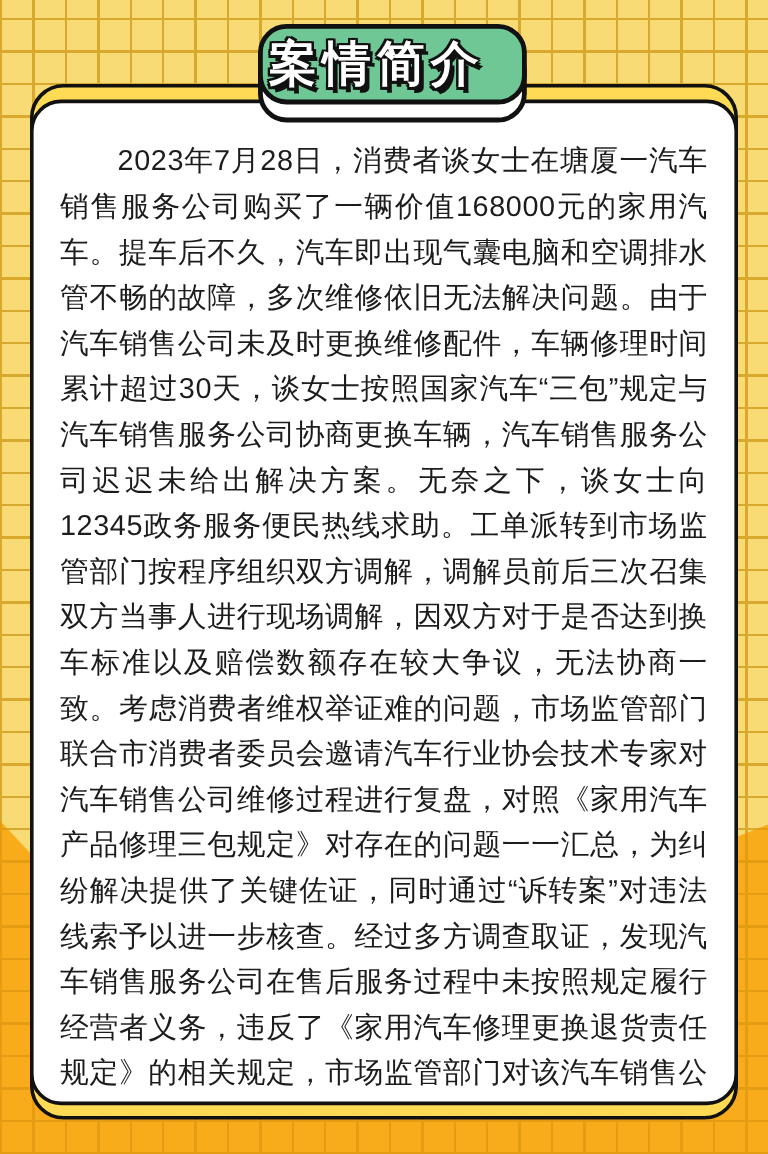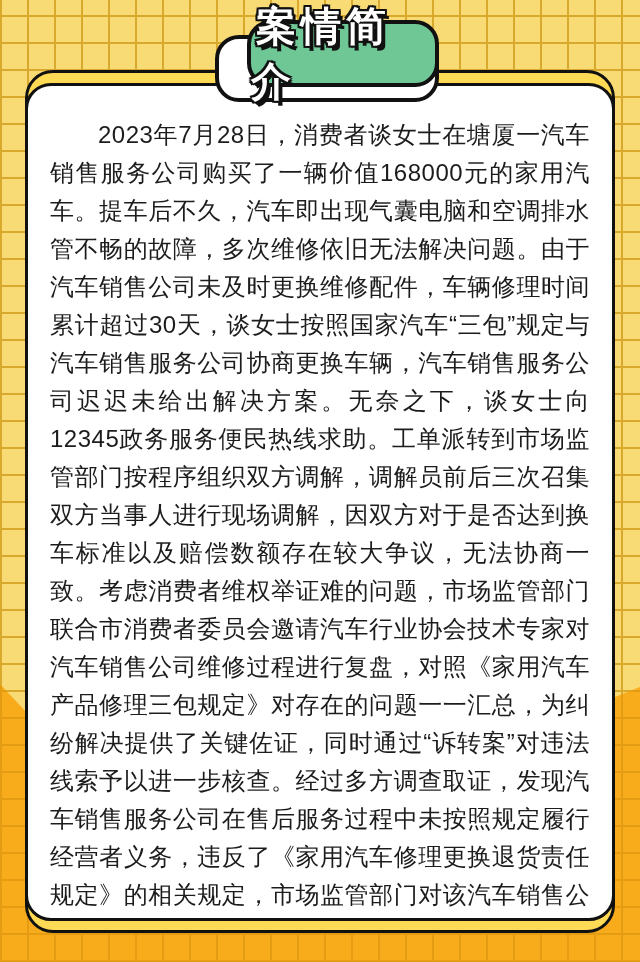--- a/index.html
+++ b/index.html
@@ -54,21 +54,21 @@
     position:absolute;inset:0;transform:translateY(15px);
     background:var(--card_white,#FFFFFF);
     border:4px solid var(--ink,#111);
     border-radius:24px;box-sizing:border-box;
   }
   .badge{
     position:absolute;inset:0;
     background:var(--badge_green,#6EC794);
     border:4px solid var(--ink,#111);
     border-radius:24px;box-sizing:border-box;
-    display:flex;align-items:center;justify-content:flex-start;margin-left:32px;
+    display:flex;align-items:center;justify-content:flex-start;
   }
   .badge-label{
     font-size:40px;font-weight:800;color:#fff;letter-spacing:5px;
     text-indent:5px;
     text-shadow:
       -2px -2px 0 var(--ink,#111), 2px -2px 0 var(--ink,#111),
       -2px  2px 0 var(--ink,#111), 2px  2px 0 var(--ink,#111),
       -2px  0   0 var(--ink,#111), 2px  0   0 var(--ink,#111),
        0   -2px 0 var(--ink,#111), 0    2px 0 var(--ink,#111),
        4px  5px 0 var(--ink,#111);

